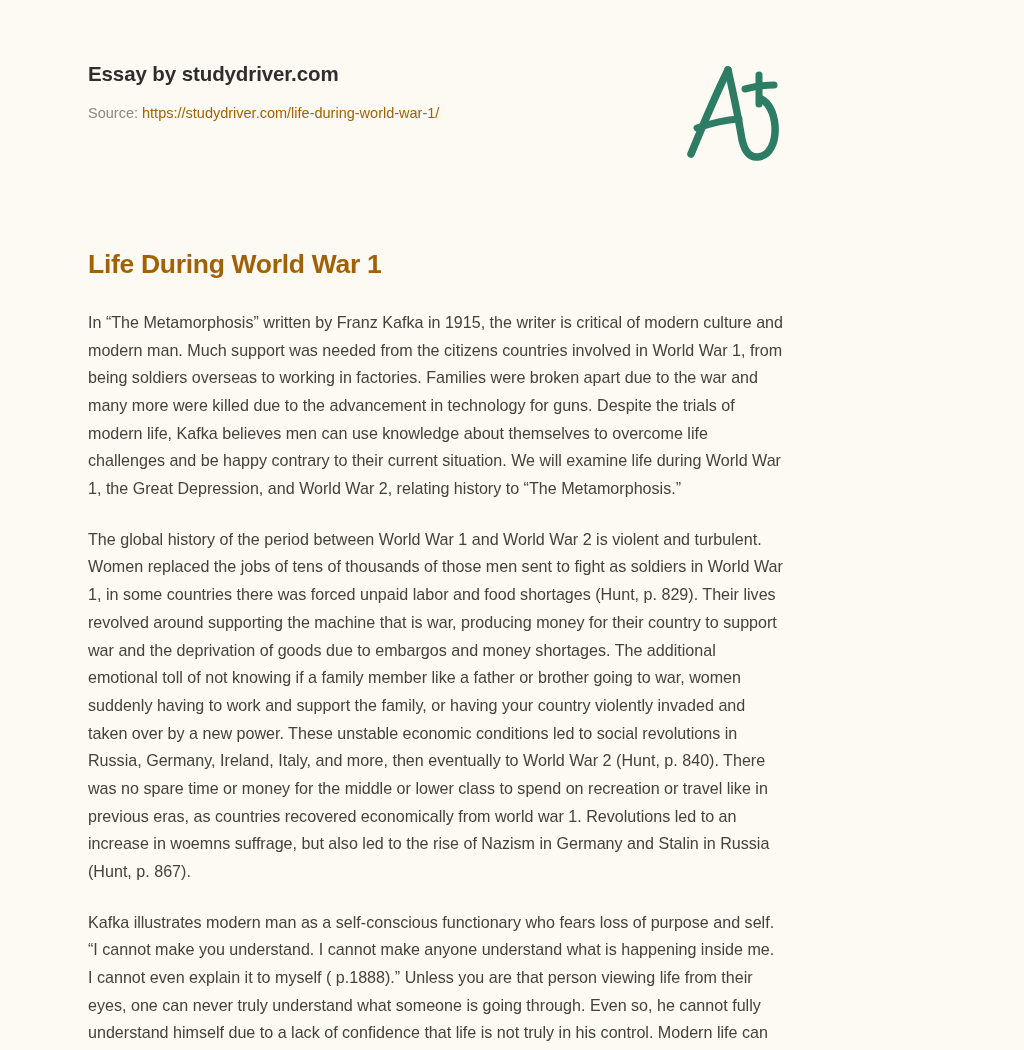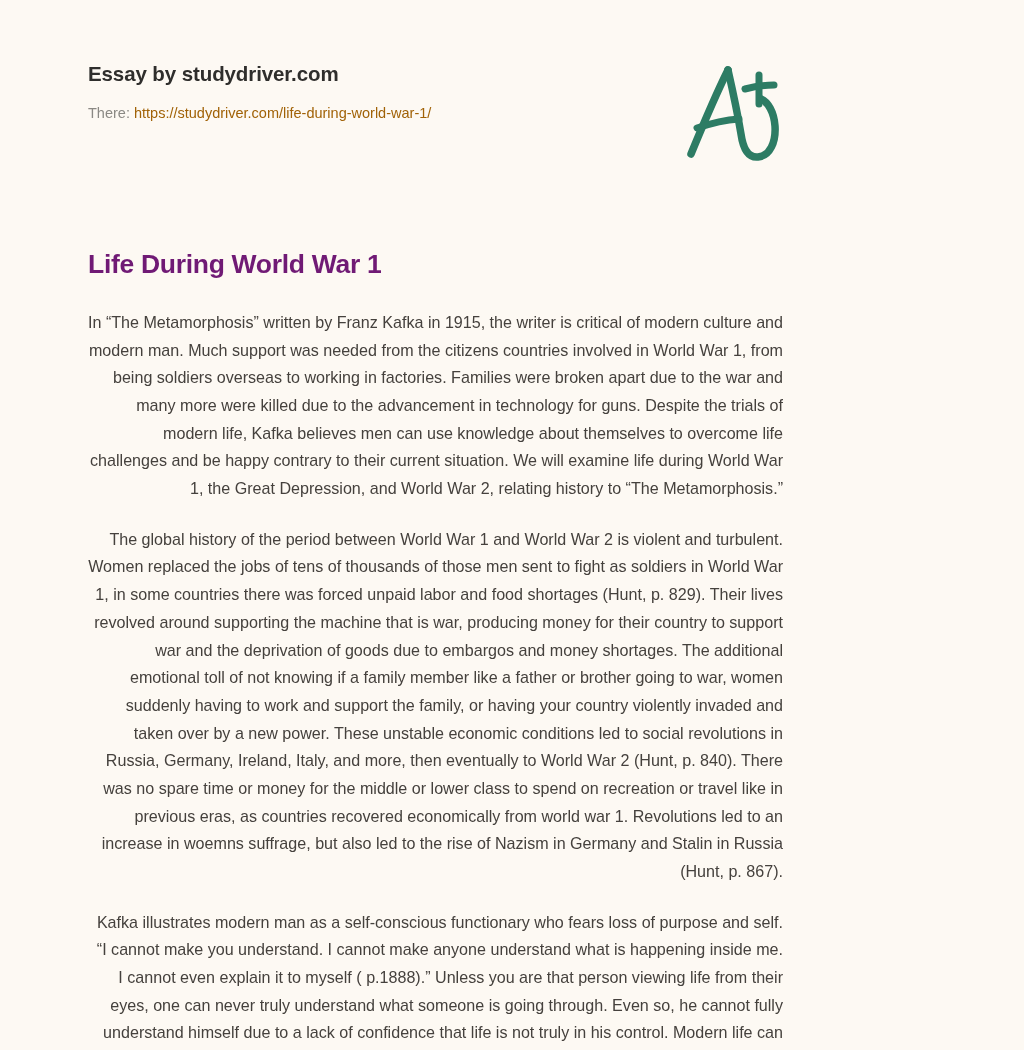--- a/index.html
+++ b/index.html
@@ -75,53 +75,53 @@
 
   
   .article {
     padding: 0 84px 0 88px;
     box-sizing: border-box;
   }
 
   .article-title {
     font-size: 26.5px;
     font-weight: bold;
-    color: #701a75;
+    color: #a16207;
     letter-spacing: -0.3px;
     line-height: 1.25;
     margin: 126px 0 0 0;
   }
 
   .article-body {
     margin-top: 28px;
   }
 
   .para {
     font-size: 16.1px;
     color: #45413d;
     line-height: 1.72;
     margin: 0 0 23px 0;
-    text-align: right;
+    text-align: left;
     max-width: 856px;
   }
 
   .para:last-child {
     margin-bottom: 12px;
   }
 </style>
 </head>
 <body>
 
 <div class="page">
 
   <div class="header">
     <div class="header-text">
       <div class="brand-line">Essay by studydriver.com</div>
       <div class="source-line">
-        <span>There:</span>
+        <span>Source:</span>
         <a class="source-link" href="#">https://studydriver.com/life-during-world-war-1/</a>
       </div>
     </div>
 
     <div class="logo">
       <svg viewBox="0 0 120 110" xmlns="http://www.w3.org/2000/svg">
         <g fill="none" stroke="#2d7c64" stroke-linecap="round" stroke-linejoin="round">
 
           <path d="M53 12 C44 30, 30 62, 16 96" stroke-width="7.5"></path>
 

